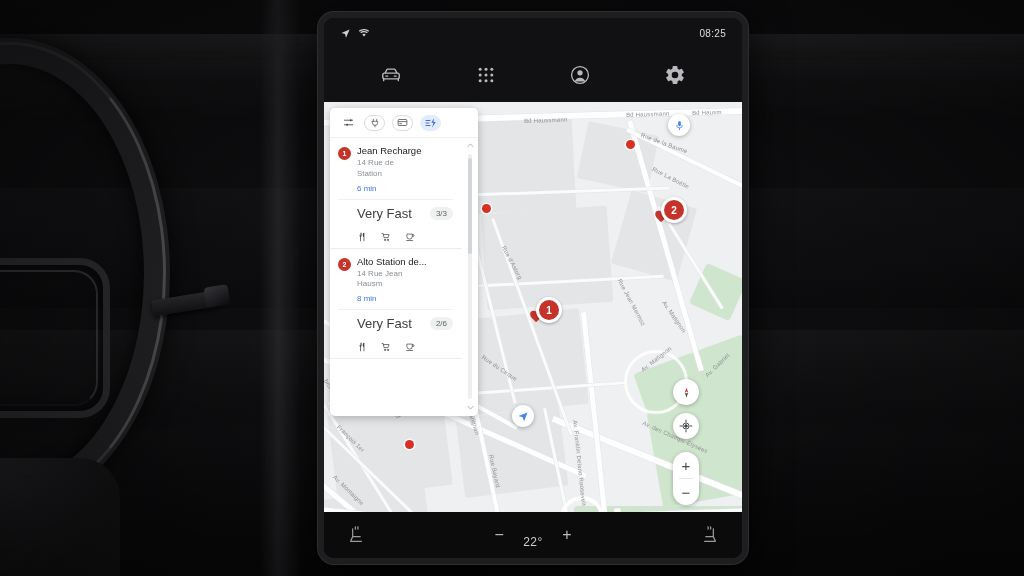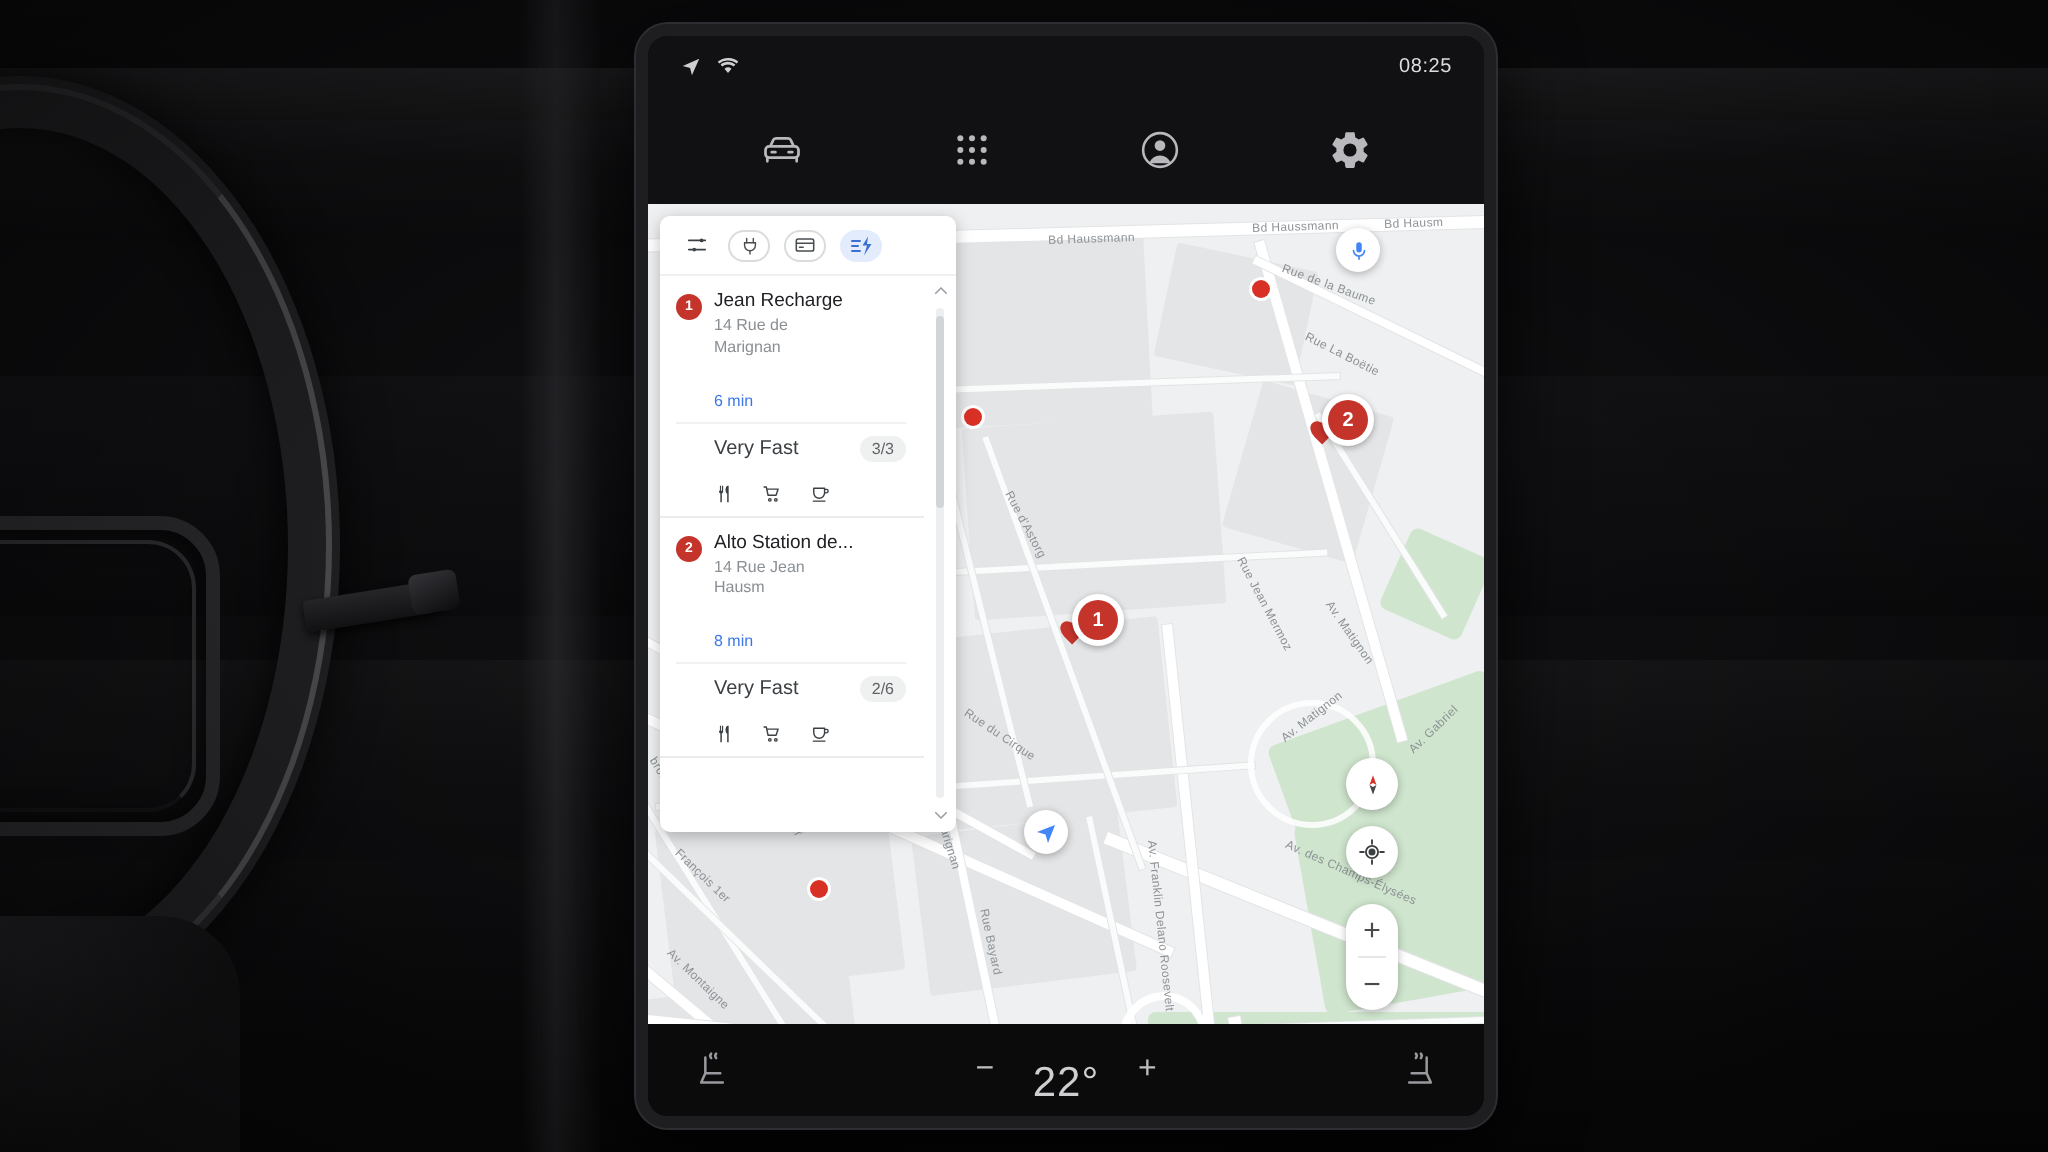--- a/index.html
+++ b/index.html
@@ -105,21 +105,21 @@
 
   
   .map-area { position:relative; flex:1 1 auto; overflow:hidden; background:#eceef0; }
 
   
   .climate-bar {
     height: 46px; flex:0 0 46px; display:flex; align-items:center;
     justify-content: space-between; padding: 0 22px; background:#0b0b0c;
   }
   .climate-center { display:flex; align-items:center; gap: 16px; color:#c9c9cc; }
-  .climate-temp { font-size: 21px; color:#cfcfd2; letter-spacing:.5px;margin-top:13px; }
+  .climate-temp { font-size: 12px; color:#cfcfd2; letter-spacing:.5px;margin-top:13px; }
   .climate-pm { font-size: 16px; color:#bdbdc0; cursor:pointer; user-select:none; width:16px; text-align:center;}
 
   
   .map-canvas { position:absolute; inset:0; background:#eef0f1; }
   .block {
     position:absolute; background:#e3e5e7; border-radius: 2px;
   }
   .green { position:absolute; background:#cfe5cd; border-radius:4px; }
   .road {
     position:absolute; background:#ffffff; transform-origin: 0 0;
@@ -217,26 +217,26 @@
     flex:0 0 13px; width:13px; height:13px; border-radius:50%; background:#c5342b;
     color:#fff; font-size:7px; font-weight:bold; display:flex; align-items:center;
     justify-content:center; margin-top: 2px;
   }
   .st-info { flex:1 1 auto; min-width:0; }
   .st-name {
     font-size: 9.5px; color:#202124; margin-bottom: 2px;
     white-space:nowrap; overflow:hidden; text-overflow:ellipsis;
   }
   .st-addr { font-size: 8px; color:#8a8f94; line-height: 1.35; }
-  .st-eta { font-size: 8px; color:#3b78e7; margin-top: 16px; }
+  .st-eta { font-size: 8px; color:#3b78e7; margin-top: 4px; }
   .st-speedrow {
     display:flex; align-items:center; justify-content:space-between;
     padding: 6px 0 6px 19px; border-top:1px solid #f1f1f1; margin-top:6px;
   }
-  .st-speed { font-size: 10px; color:#3c4043; }
+  .st-speed { font-size: 13px; color:#3c4043; }
   .st-avail {
     font-size: 8px; color:#5f6368; background:#eef1ef;
     border-radius: 8px; padding: 2px 6px;
   }
   .st-amen {
     display:flex; gap: 14px; padding: 5px 0 6px 19px; color:#3c4043;
   }
   svg { display:block; }
 </style>
 </head>
@@ -497,21 +497,21 @@
 
           <div class="panel-body">
             <div class="list-col">
 
               <div class="station">
                 <div class="st-top">
                   <div class="st-badge">1</div>
                   <div class="st-info">
                     <div class="st-name">Jean Recharge</div>
                     <div class="st-addr">14 Rue de</div>
-                    <div class="st-addr">Marignan</div>
+                    <div class="st-addr">Station</div>
                     <div class="st-eta">6 min</div>
                   </div>
                 </div>
                 <div class="st-speedrow">
                   <span class="st-speed">Very Fast</span>
                   <span class="st-avail">3/3</span>
                 </div>
                 <div class="st-amen">
                   <span>
                     <svg width="10" height="10" viewBox="0 0 24 24" fill="#3c4043">

